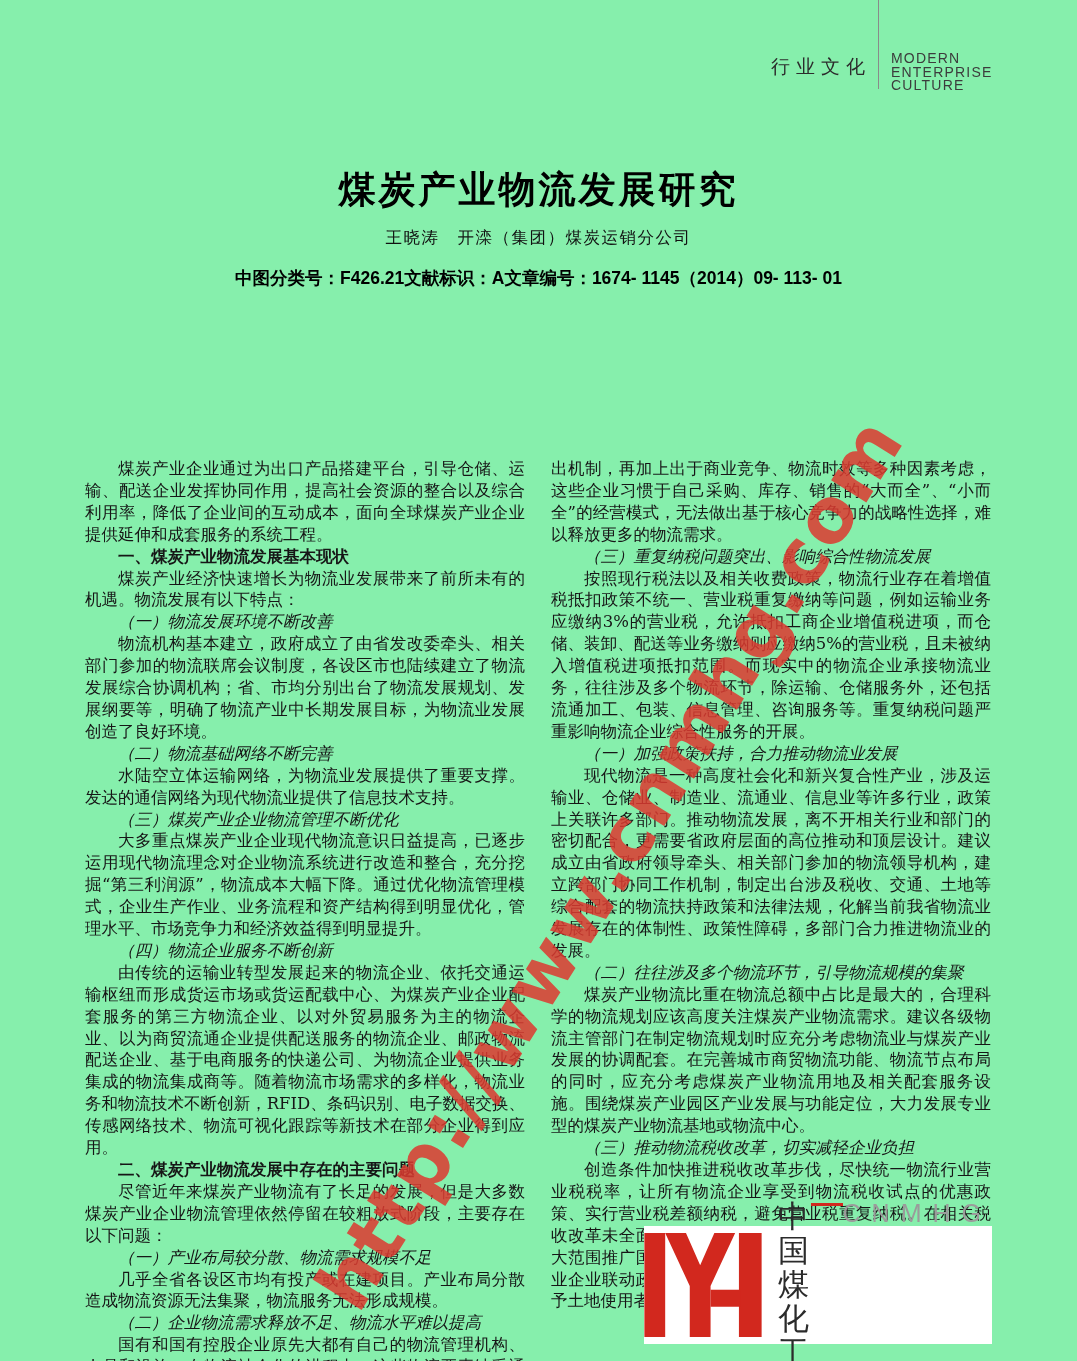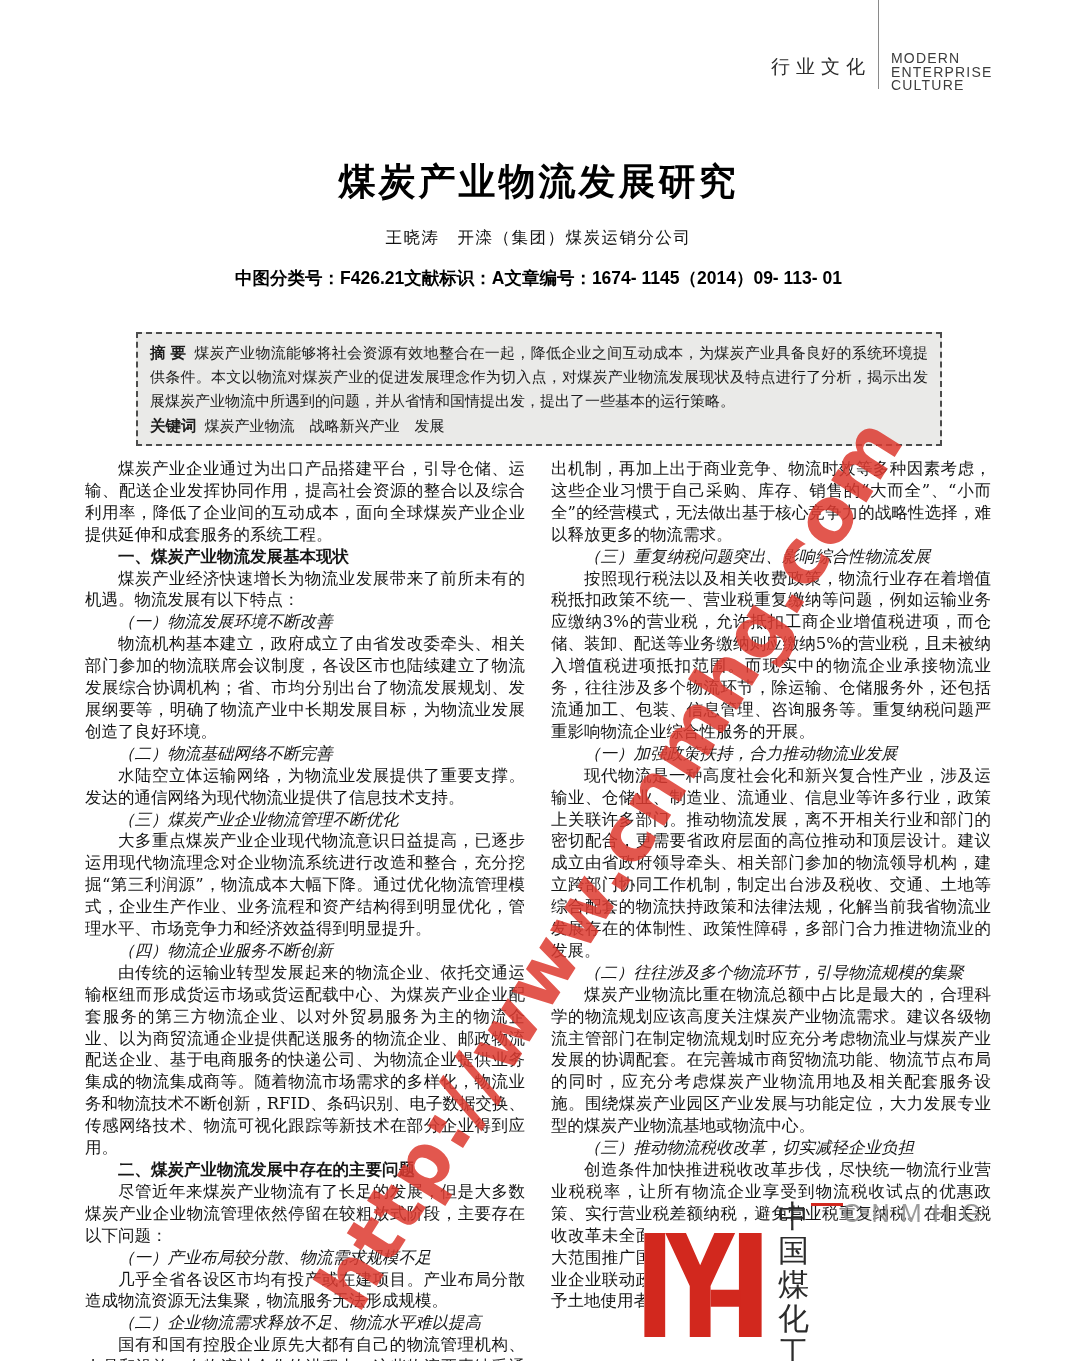--- a/index.html
+++ b/index.html
@@ -1,26 +1,26 @@
 <!DOCTYPE html>
 <html lang="zh" style="--watermark-red: #dd3a30; --logo-red: #d2281e; --abstract-bg: #eaeae8;"><head>
 <meta charset="utf-8">
 <style>
   html,body{margin:0;padding:0;background:#d8d8d8;}
-  .page{position:relative;width:1077px;height:1361px;margin:0 auto;background:#ffffff;overflow:hidden;
+  .page{position:relative;width:1077px;height:1361px;margin:0 auto;background:#86efac;overflow:hidden;
         font-family:"DejaVu Serif","Liberation Serif",serif;color:#141414;}
 
   
   .header-cn{position:absolute;top:54px;right:206px;font-size:19px;letter-spacing:6px;color:#2c2c2c;}
   .header-divider{position:absolute;left:878px;top:0;width:1px;height:89px;background:#8a8a8a;}
   .header-en{position:absolute;left:891px;top:52px;font-family:"Liberation Sans","DejaVu Sans",sans-serif;
              font-size:14px;line-height:13.5px;letter-spacing:1.2px;color:#3c3c3c;font-weight:500;}
 
   
-  .title{position:absolute;top:132px;left:0;width:100%;text-align:center;
+  .title{position:absolute;top:140px;left:0;width:100%;text-align:center;
          font-size:37px;font-weight:900;letter-spacing:3px;color:#000;}
   .byline{position:absolute;top:227px;left:0;width:100%;text-align:center;
           font-size:16.5px;letter-spacing:1.5px;color:#111;}
   .meta{position:absolute;top:266px;left:0;width:100%;display:flex;justify-content:center;
         font-family:"Liberation Sans","DejaVu Sans",sans-serif;font-weight:700;font-size:17.5px;color:#000;}
 
   
   .abstract{position:absolute;left:136px;top:332px;width:806px;box-sizing:border-box;
             border:2px dashed #4c4c4c;background:var(--abstract-bg,#eaeae8);
             padding:7px 12px 6px;font-size:15px;line-height:24px;text-align:justify;color:#1c1c1c;}
@@ -70,26 +70,20 @@
   </span>
 
   <h1 class="title">煤炭产业物流发展研究</h1>
   <div class="byline">王晓涛　开滦（集团）煤炭运销分公司</div>
   <div class="meta">
     <span>中图分类号：F426.21</span>
     <span>文献标识：A</span>
     <span>文章编号：1674- 1145（2014）09- 113- 01</span>
   </div>
 
-  <div class="abstract">
-    <span class="lbl">摘 要</span><span>煤炭产业物流能够将社会资源有效地整合在一起，降低企业之间互动成本，为煤炭产业具备良好的系统环境提供条件。本文以物流对煤炭产业的促进发展理念作为切入点，对煤炭产业物流发展现状及特点进行了分析，揭示出发展煤炭产业物流中所遇到的问题，并从省情和国情提出发，提出了一些基本的运行策略。</span>
-    <div class="kw-line">
-      <span class="lbl">关键词</span><span>煤炭产业物流　战略新兴产业　发展</span>
-    </div>
-  </div>
 
   <div class="col col-left">
     <p class="para">煤炭产业企业通过为出口产品搭建平台，引导仓储、运输、配送企业发挥协同作用，提高社会资源的整合以及综合利用率，降低了企业间的互动成本，面向全球煤炭产业企业提供延伸和成套服务的系统工程。</p>
     <p class="h-num">一、煤炭产业物流发展基本现状</p>
     <p class="para">煤炭产业经济快速增长为物流业发展带来了前所未有的机遇。物流发展有以下特点：</p>
     <p class="h-sub">（一）物流发展环境不断改善</p>
     <p class="para">物流机构基本建立，政府成立了由省发改委牵头、相关部门参加的物流联席会议制度，各设区市也陆续建立了物流发展综合协调机构；省、市均分别出台了物流发展规划、发展纲要等，明确了物流产业中长期发展目标，为物流业发展创造了良好环境。</p>
     <p class="h-sub">（二）物流基础网络不断完善</p>
     <p class="para">水陆空立体运输网络，为物流业发展提供了重要支撑。发达的通信网络为现代物流业提供了信息技术支持。</p>
     <p class="h-sub">（三）煤炭产业企业物流管理不断优化</p>

